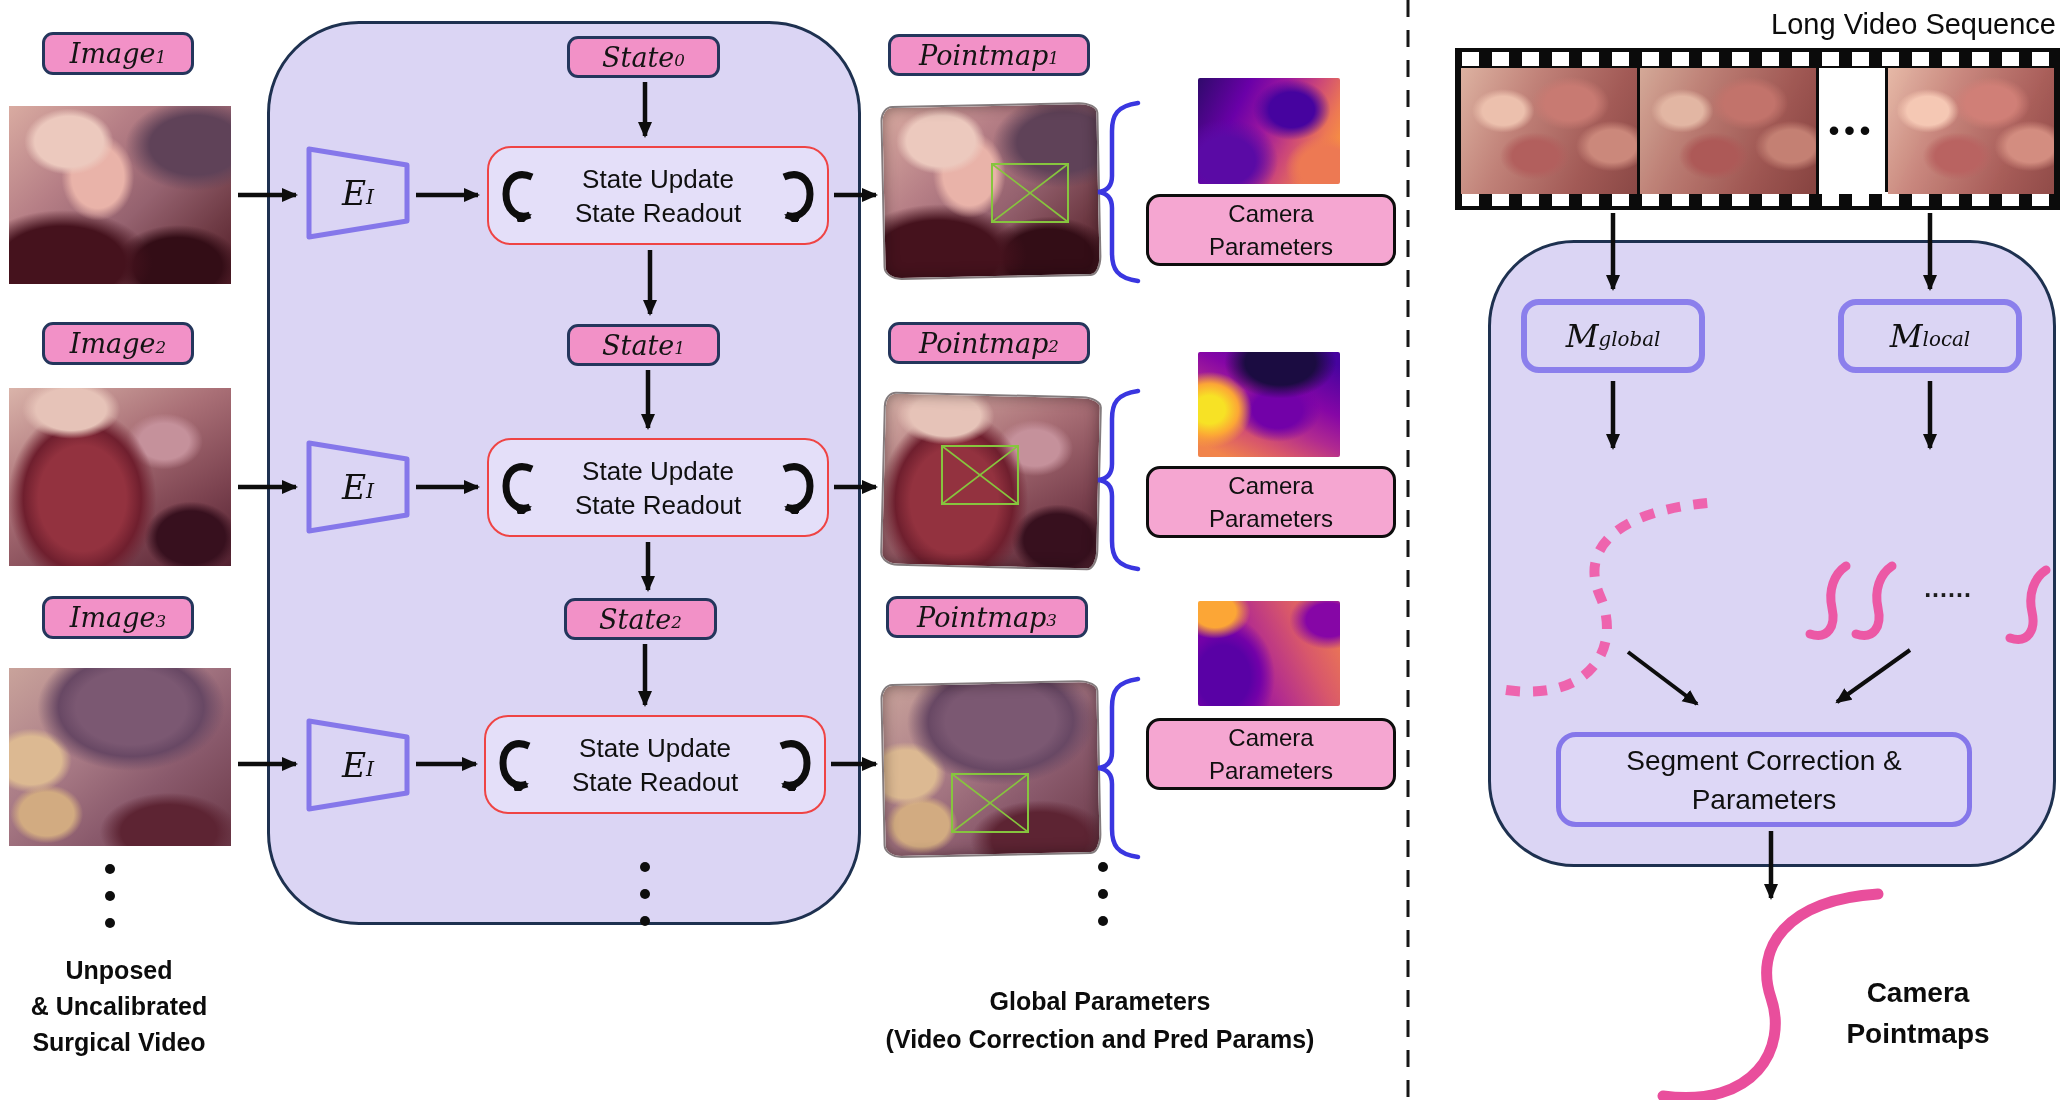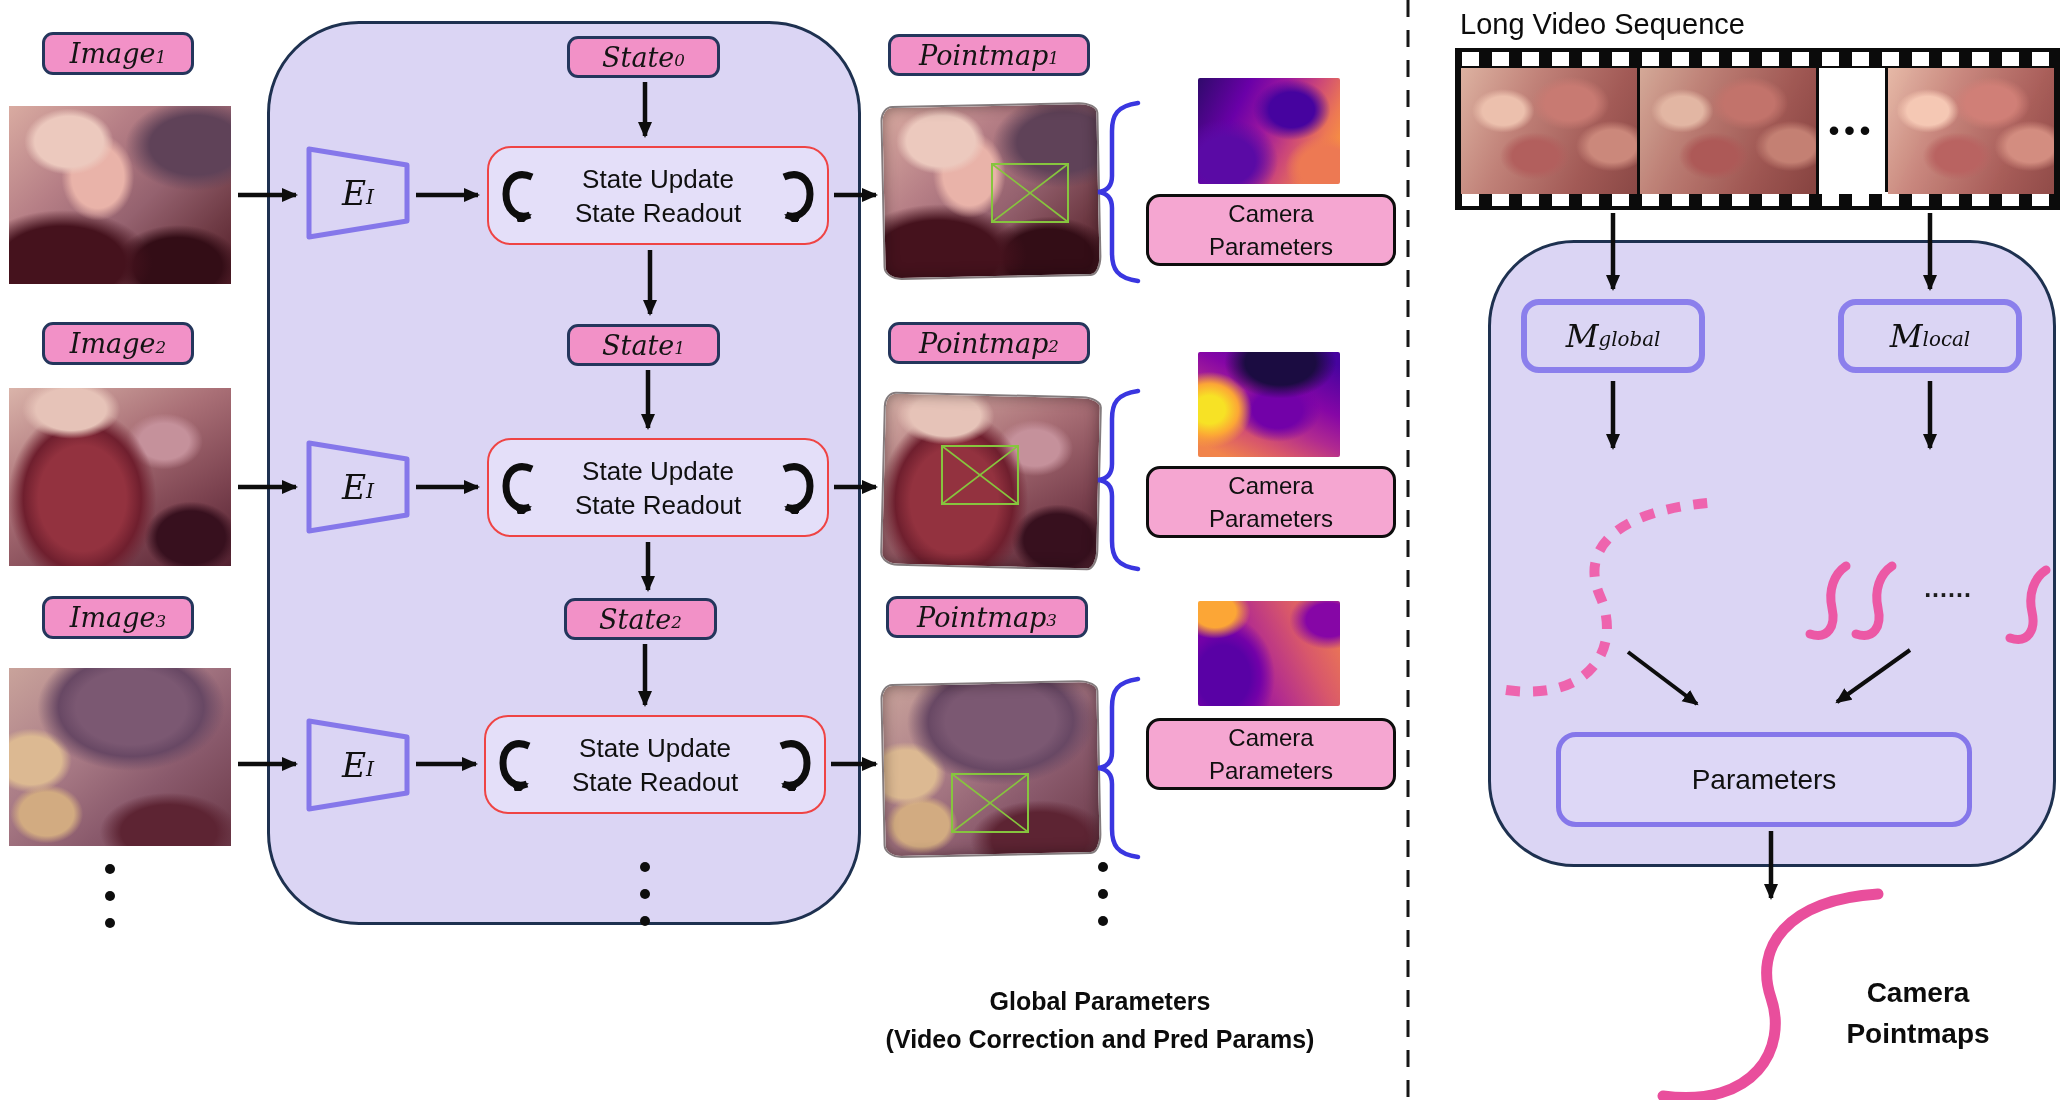--- a/index.html
+++ b/index.html
@@ -134,20 +134,25 @@
       <sub class="msub">3</sub>
   </div>
   <div class="abs photo ph3" style="left:9px; top:668px; width:222px; height:178px;"></div>
 
   <div class="abs vdots" style="left:105px; top:864px;">
       <i></i>
       <i></i>
       <i></i>
     </div>
 
+  <div class="abs caption" style="left:0px; top:952px; width:238px; font-size:25px; line-height:36px;">
+    <div>Unposed</div>
+    <div>&amp; Uncalibrated</div>
+    <div>Surgical Video</div>
+  </div>
 
   <div class="abs panel" style="left:267px; top:21px; width:594px; height:904px; border-radius:92px;"></div>
 
   <div class="abs enc" style="left:304px; top:144px; width:108px; height:98px;">
     <svg width="108" height="98" viewBox="0 0 108 98">
         <polygon points="5,5 103,21 103,77 5,93" fill="#DBD5F4" stroke="#8577EA" stroke-width="5" stroke-linejoin="round"></polygon>
       </svg>
     <div class="elabel mathlabel">
         <span>E</span>
         <sub class="msub">I</sub>
@@ -289,21 +294,21 @@
   <div class="abs cambox" style="left:1146px; top:718px; width:250px; height:72px;">
     <div>Camera</div>
     <div>Parameters</div>
   </div>
 
   <div class="abs caption" style="left:790px; top:982px; width:620px; font-size:25px; line-height:38px;">
     <div>Global Parameters</div>
     <div>(Video Correction and Pred Params)</div>
   </div>
 
-  <div class="abs" style="left:1460px; top:8px; width:596px; text-align:left; font-size:29px; font-weight:400; color:#0c0c0c; z-index:3;">Long Video Sequence</div>
+  <div class="abs" style="left:1460px; top:8px; width:596px; text-align:right; font-size:29px; font-weight:400; color:#0c0c0c; z-index:3;">Long Video Sequence</div>
 
   <div class="abs film" style="left:1455px; top:48px; width:605px; height:162px;">
     <div class="holes" style="top:4px;"></div>
     <div class="frames">
       <div class="frame photo phf" style="width:176px;"></div>
       <div class="frame photo phf" style="width:176px; filter:brightness(.95) saturate(1.06);"></div>
       <div class="gap" style="width:66px;">
           <span>•••</span>
         </div>
       <div class="frame photo phf" style="flex:1; filter:brightness(1.04);"></div>
@@ -318,20 +323,21 @@
       <sub class="msub">global</sub>
   </div>
   <div class="abs mbox mathlabel" style="left:1838px; top:299px; width:184px; height:74px;">
     <span>M</span>
       <sub class="msub">local</sub>
   </div>
 
   <div class="abs" style="left:1896px; top:574px; width:104px; text-align:center; font-size:25px; font-weight:700; letter-spacing:1px; color:#1c1c1c; z-index:3;">......</div>
 
   <div class="abs segbox" style="left:1556px; top:732px; width:416px; height:95px;">
+    <div>Segment Correction &amp;</div>
     <div>Parameters</div>
   </div>
 
   <div class="abs caption" style="left:1793px; top:972px; width:250px; font-size:28px; line-height:41px;">
     <div>Camera</div>
     <div>Pointmaps</div>
   </div>
 
   <svg class="overlay" width="2068" height="1100" viewBox="0 0 2068 1100">
     <defs>

